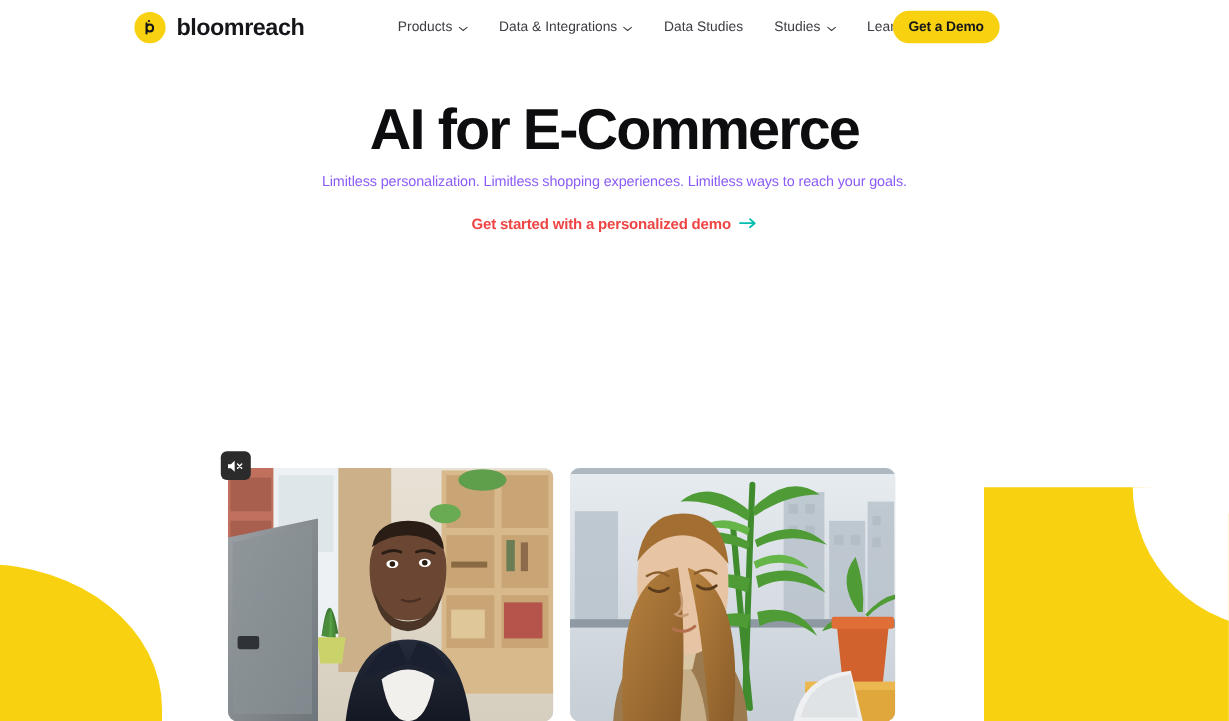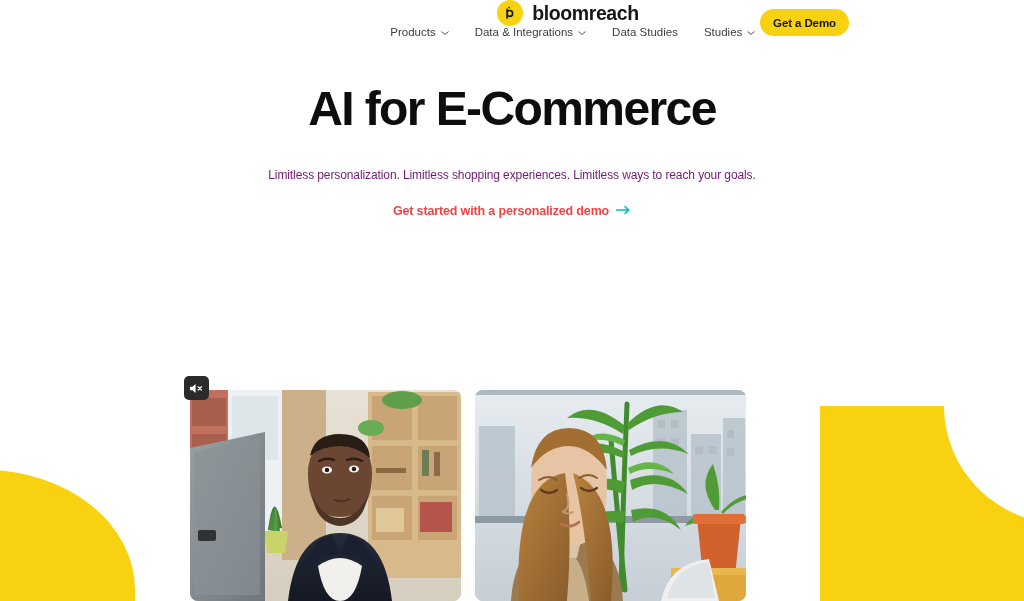--- a/index.html
+++ b/index.html
@@ -48,21 +48,20 @@
   }
 
   
   .header {
     position: relative;
     z-index: 5;
     height: 46px;
     display: flex;
     align-items: center;
     padding: 0 0 0 112px;
-    flex-direction: column;
   }
 
   .brand {
     display: flex;
     align-items: center;
     gap: 9px;
     text-decoration: none;
   }
   .brand-mark {
     width: 26px;
@@ -101,21 +100,21 @@
     display: inline-block;
     width: 8px;
     height: 8px;
     position: relative;
     top: -1px;
   }
   .chev svg { display: block; }
 
   .demo-btn {
     position: absolute;
-    left: 760px;
+    left: 744px;
     top: 9px;
     width: 89px;
     height: 27px;
     border-radius: 14px;
     background: #f8d210;
     border: none;
     font-family: "Liberation Sans", sans-serif;
     font-size: 11.5px;
     font-weight: 600;
     color: #16161a;
@@ -131,23 +130,23 @@
     padding-top: 37px;
   }
   .hero-title {
     font-size: 48px;
     font-weight: 700;
     letter-spacing: -1.6px;
     color: #0d0d10;
     line-height: 1.1;
   }
   .hero-sub {
-    margin-top: 32px;
+    margin-top: 8px;
     font-size: 12px;
-    color: #701a75;
+    color: #8b5cf6;
     letter-spacing: -0.1px;
   }
   .hero-cta {
     margin-top: 22px;
     font-size: 12.5px;
     font-weight: 700;
     color: #ef4444;
     letter-spacing: -0.15px;
     display: inline-flex;
     align-items: center;

